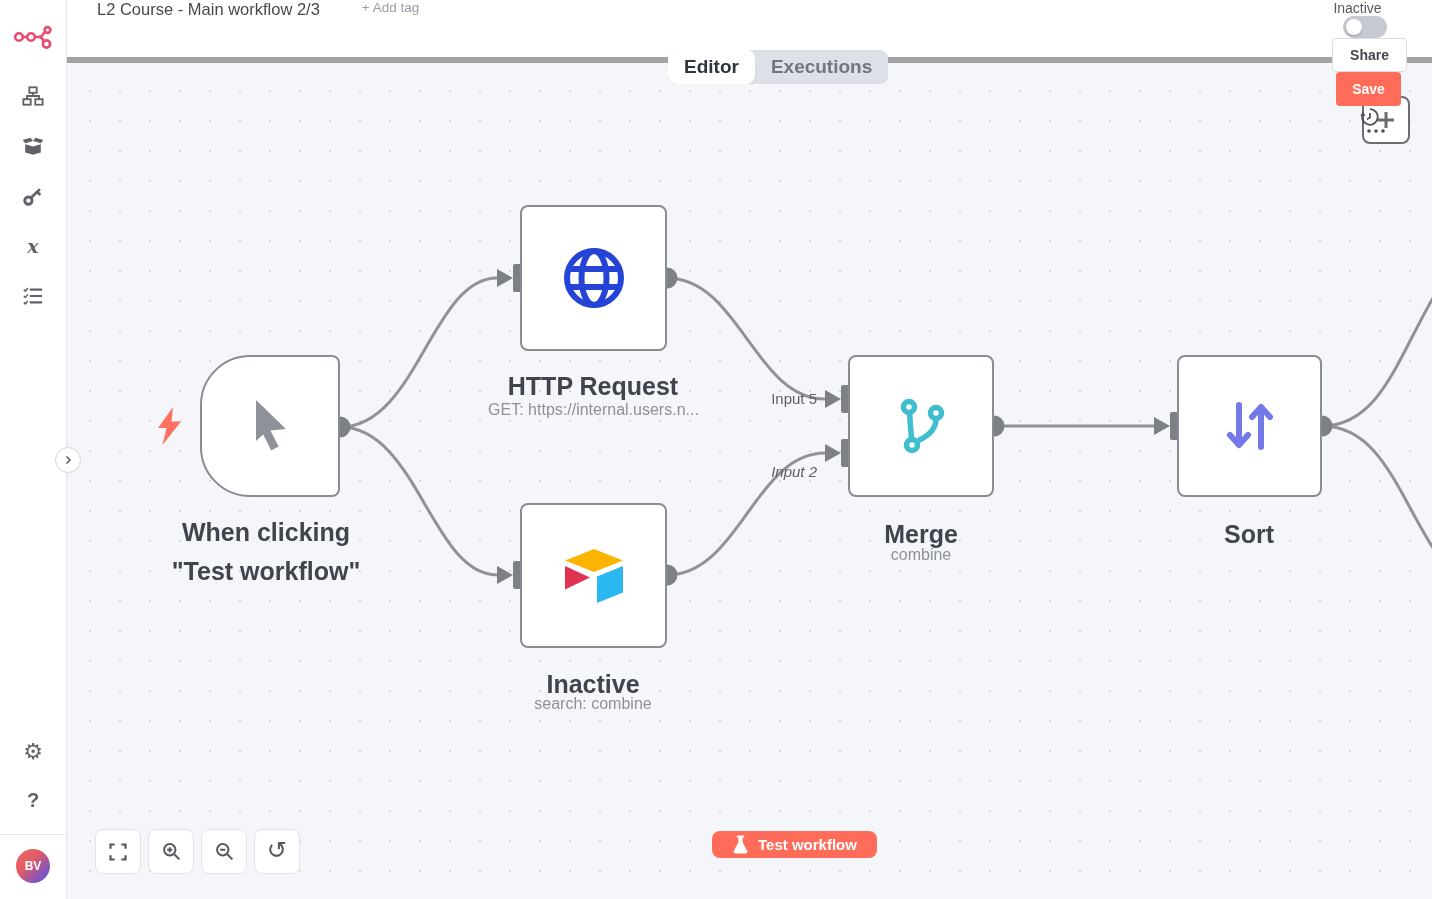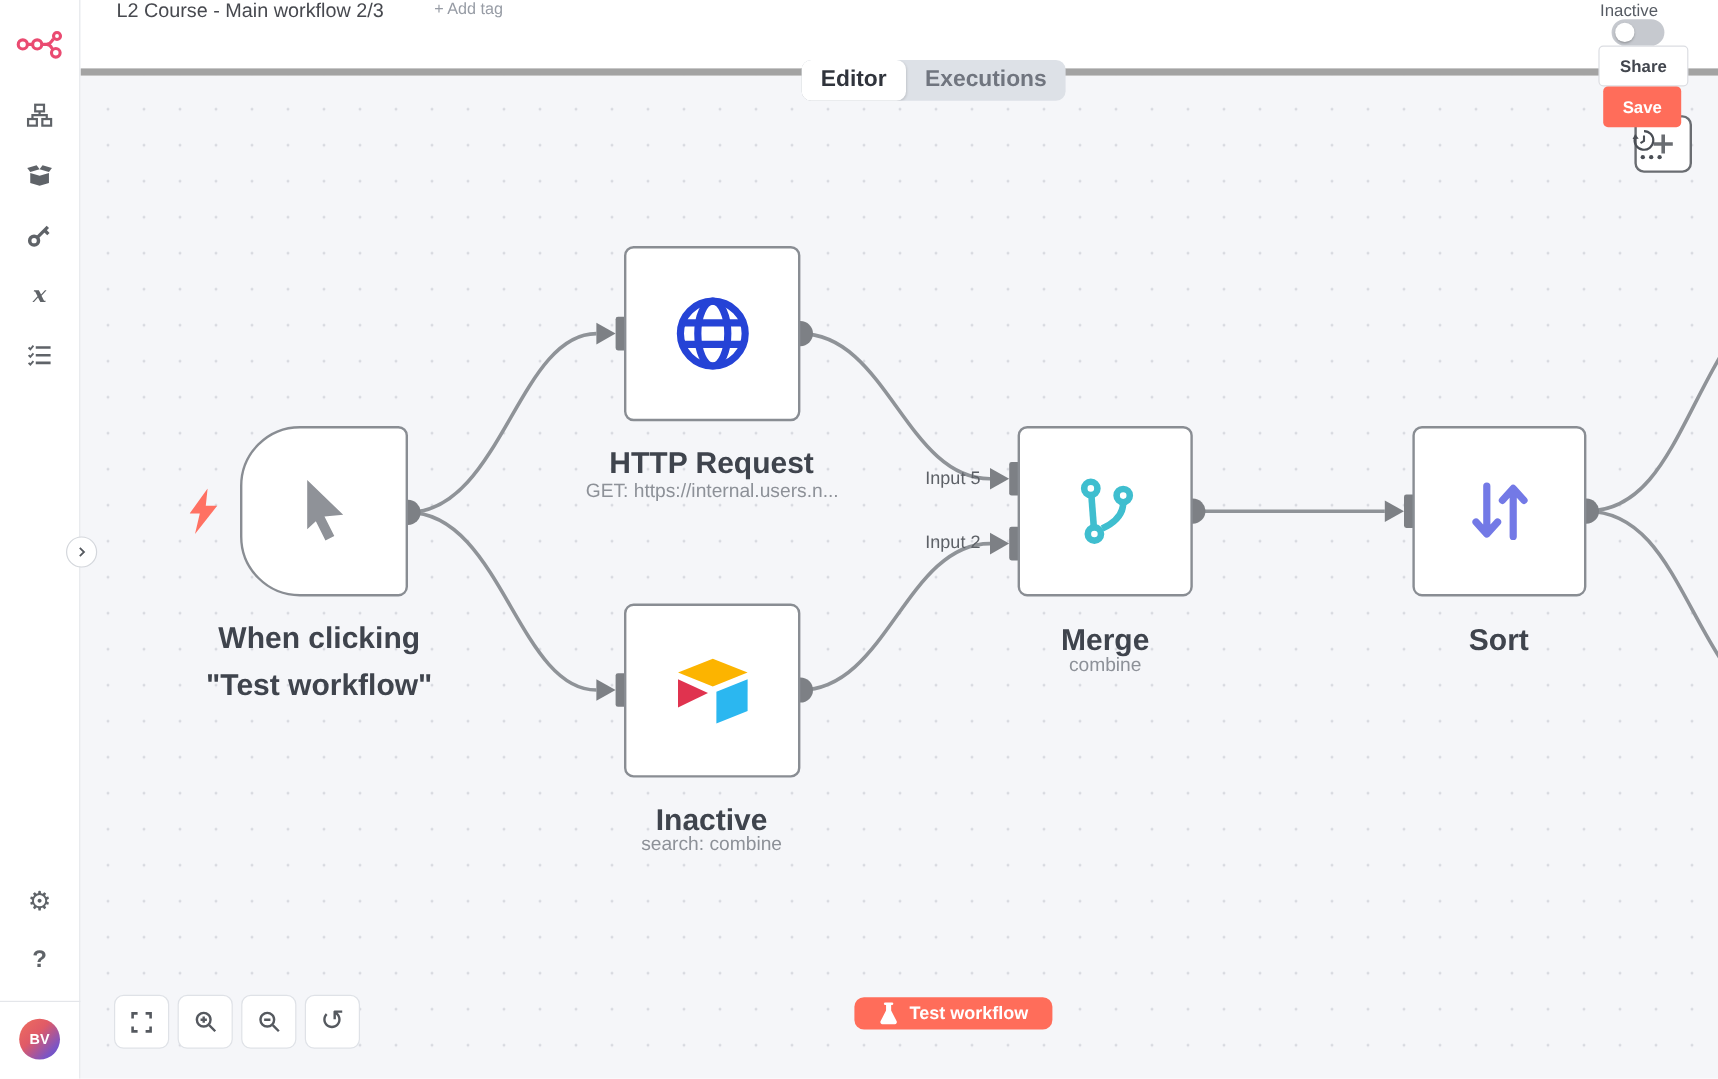--- a/index.html
+++ b/index.html
@@ -234,21 +234,21 @@
       <svg width="76" height="66" viewBox="0 0 76 66">
         <path d="M38 6 L9 17.5 L38 29 L67 17.5 Z" fill="#fcb400"></path>
         <path d="M41 33.5 L67 23 L67 49.5 L41 60 Z" fill="#2bb7f0"></path>
         <path d="M9 23 L9 46.5 L34 34.5 Z" fill="#e0334f"></path>
       </svg>
     </div>
     <div class="node-label" style="left:416px; top:602px; width:220px;">Inactive</div>
     <div class="node-sub" style="left:416px; top:632px; width:220px;">search: combine</div>
 
     <div class="input-port-label" style="left:690px; top:327px; width:60px;">Input 5</div>
-    <div class="input-port-label" style="left:690px; top:381px; width:60px;">Input 2</div>
+    <div class="input-port-label" style="left:690px; top:400px; width:60px;font-style:italic;">Input 2</div>
 
     <div class="node" style="left:781px; top:292px; width:146px; height:142px;">
       <svg width="58" height="60" viewBox="0 0 58 60">
         <g fill="none" stroke="#3fbecf" stroke-width="5.5">
           <circle cx="17" cy="11" r="5.5"></circle>
           <circle cx="44" cy="17" r="5.5"></circle>
           <circle cx="20" cy="49" r="5.5"></circle>
           <path d="M17.5 17 L19.5 43"></path>
           <path d="M44 23 C44 35 34 41 26.5 44.5"></path>
         </g>

